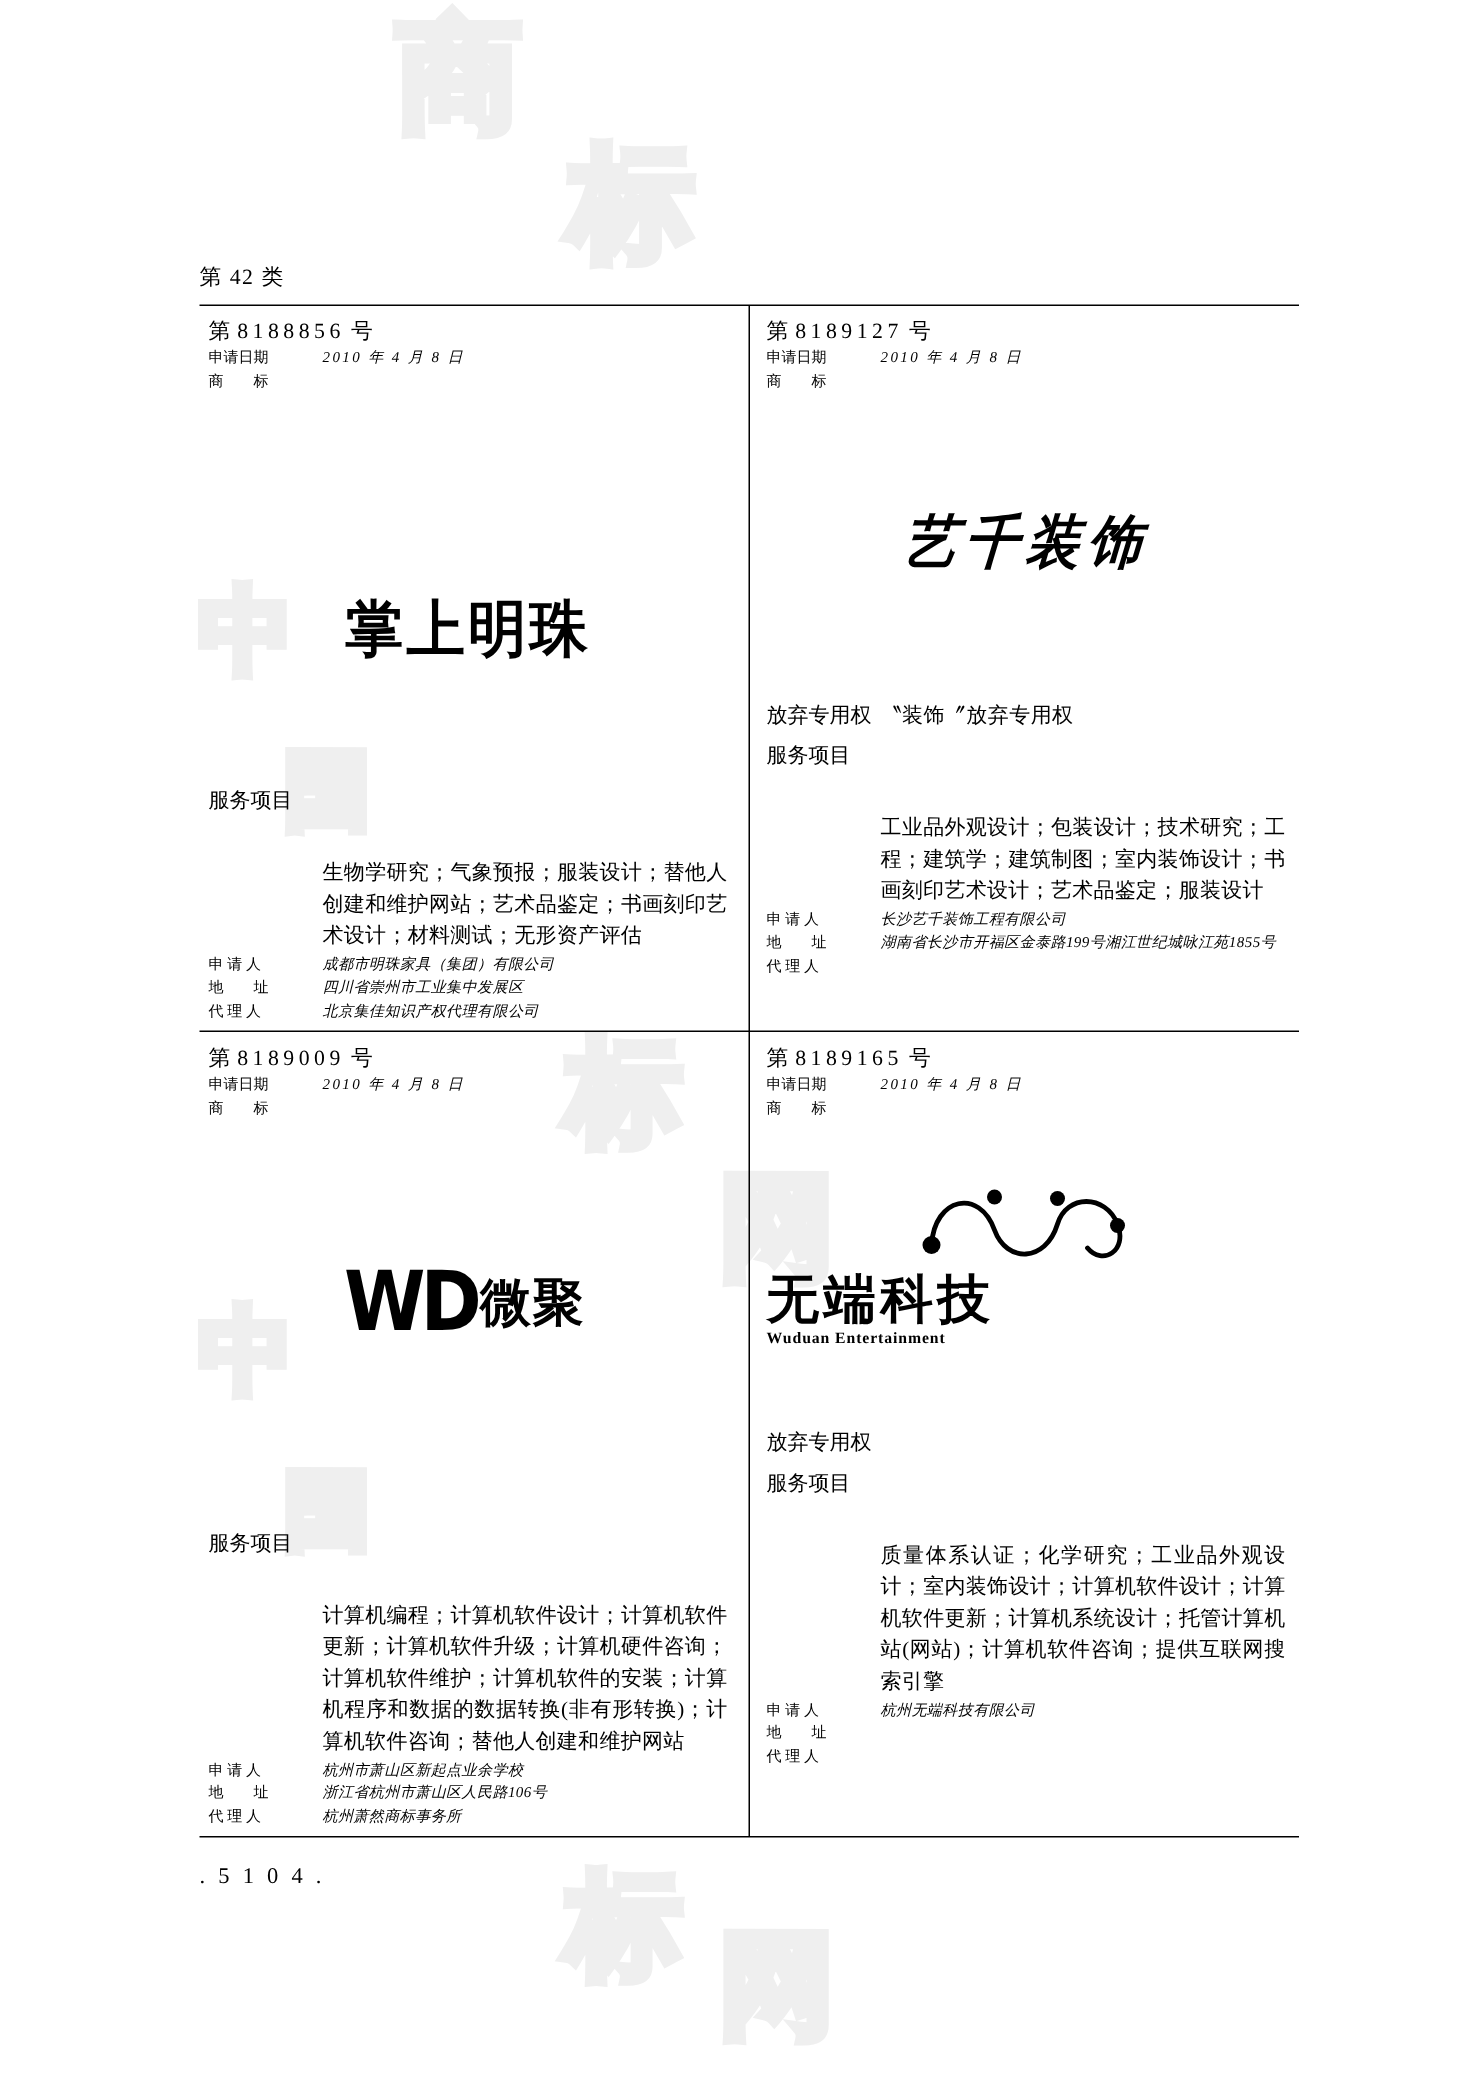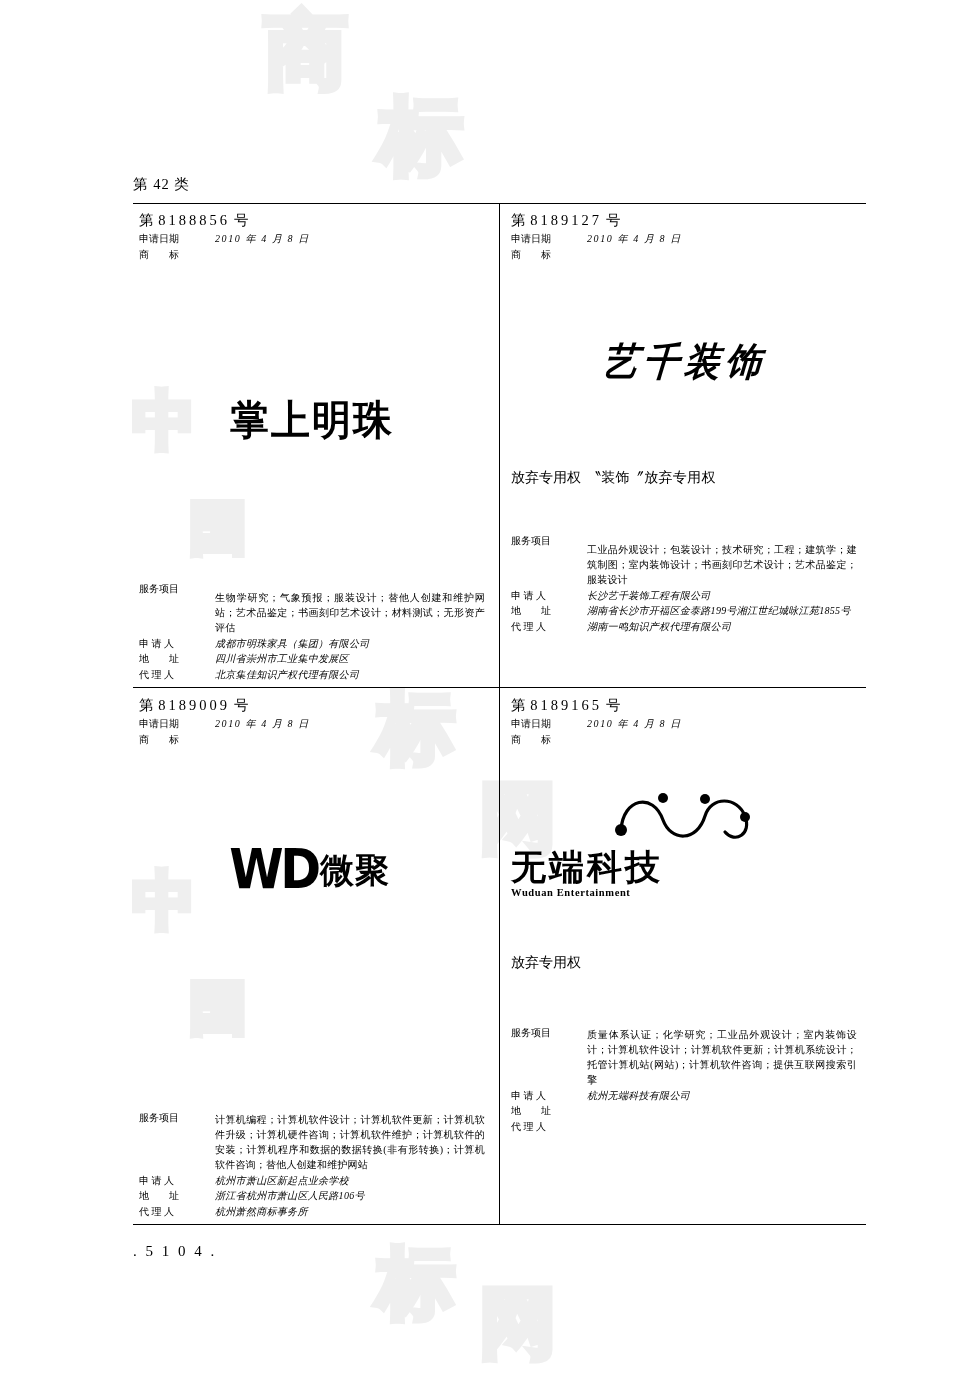--- a/index.html
+++ b/index.html
@@ -134,21 +134,21 @@
     font-family: "DejaVu Sans", sans-serif;
     font-weight: 900;
     font-size: 36px;
     letter-spacing: 5px;
     color: #000;
     font-style: italic;
     transform: skewX(-4deg) scaleY(1.08);
   }
   .logo-wd {
     display: flex;
-    align-items: flex-end;
+    align-items: center;
     gap: 7px;
   }
   .logo-wd .wd {
     font-family: "DejaVu Sans", sans-serif;
     font-weight: 900;
     font-size: 44px;
     letter-spacing: -3px;
     transform: scaleY(1.25) scaleX(1.12);
     display: inline-block;
   }
@@ -186,24 +186,23 @@
   }
   .disclaim .k {
     width: 76px;
     flex: 0 0 76px;
     white-space: nowrap;
   }
   .disclaim .v { flex: 1; letter-spacing: 0.3px; }
 
   .services {
     display: flex;
-    font-size: 10px;
+    font-size: 14px;
     line-height: 1.5;
     margin-bottom: 2px;
-    align-items: center;
   }
   .services .k {
     width: 76px;
     flex: 0 0 76px;
     white-space: nowrap;
   }
   .services .v {
     flex: 1;
     text-align: justify;
     letter-spacing: 0.2px;
@@ -326,21 +325,20 @@
         <div class="kv">
           <span class="k">申 请 人</span>
           <span class="v">长沙艺千装饰工程有限公司</span>
         </div>
         <div class="kv">
           <span class="k">地　　址</span>
           <span class="v">湖南省长沙市开福区金泰路199号湘江世纪城咏江苑1855号</span>
         </div>
         <div class="kv">
           <span class="k">代 理 人</span>
-          <span class="v">湖南一鸣知识产权代理有限公司</span>
         </div>
       </div>
     </div>
 
     <div class="cell c3">
       <div class="inner">
         <div class="reg-no">
           <span>第</span>
           <span class="sp">8189009</span>
           <span>号</span>

